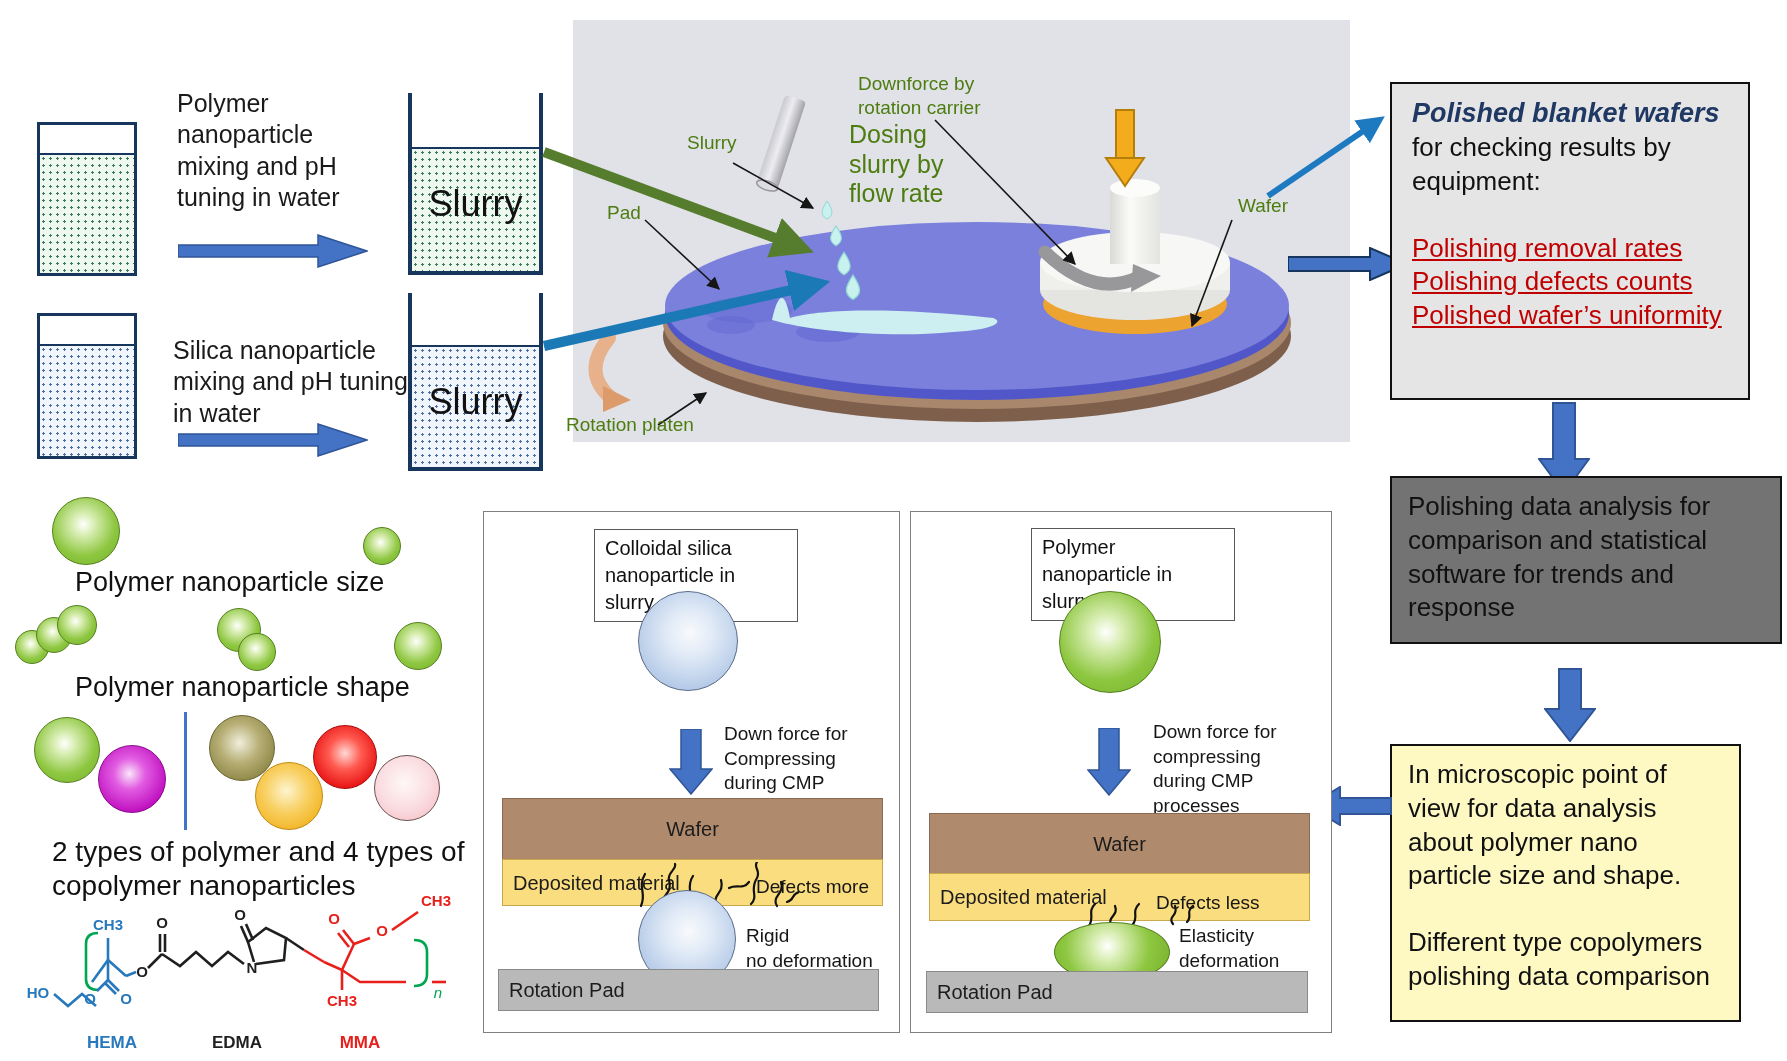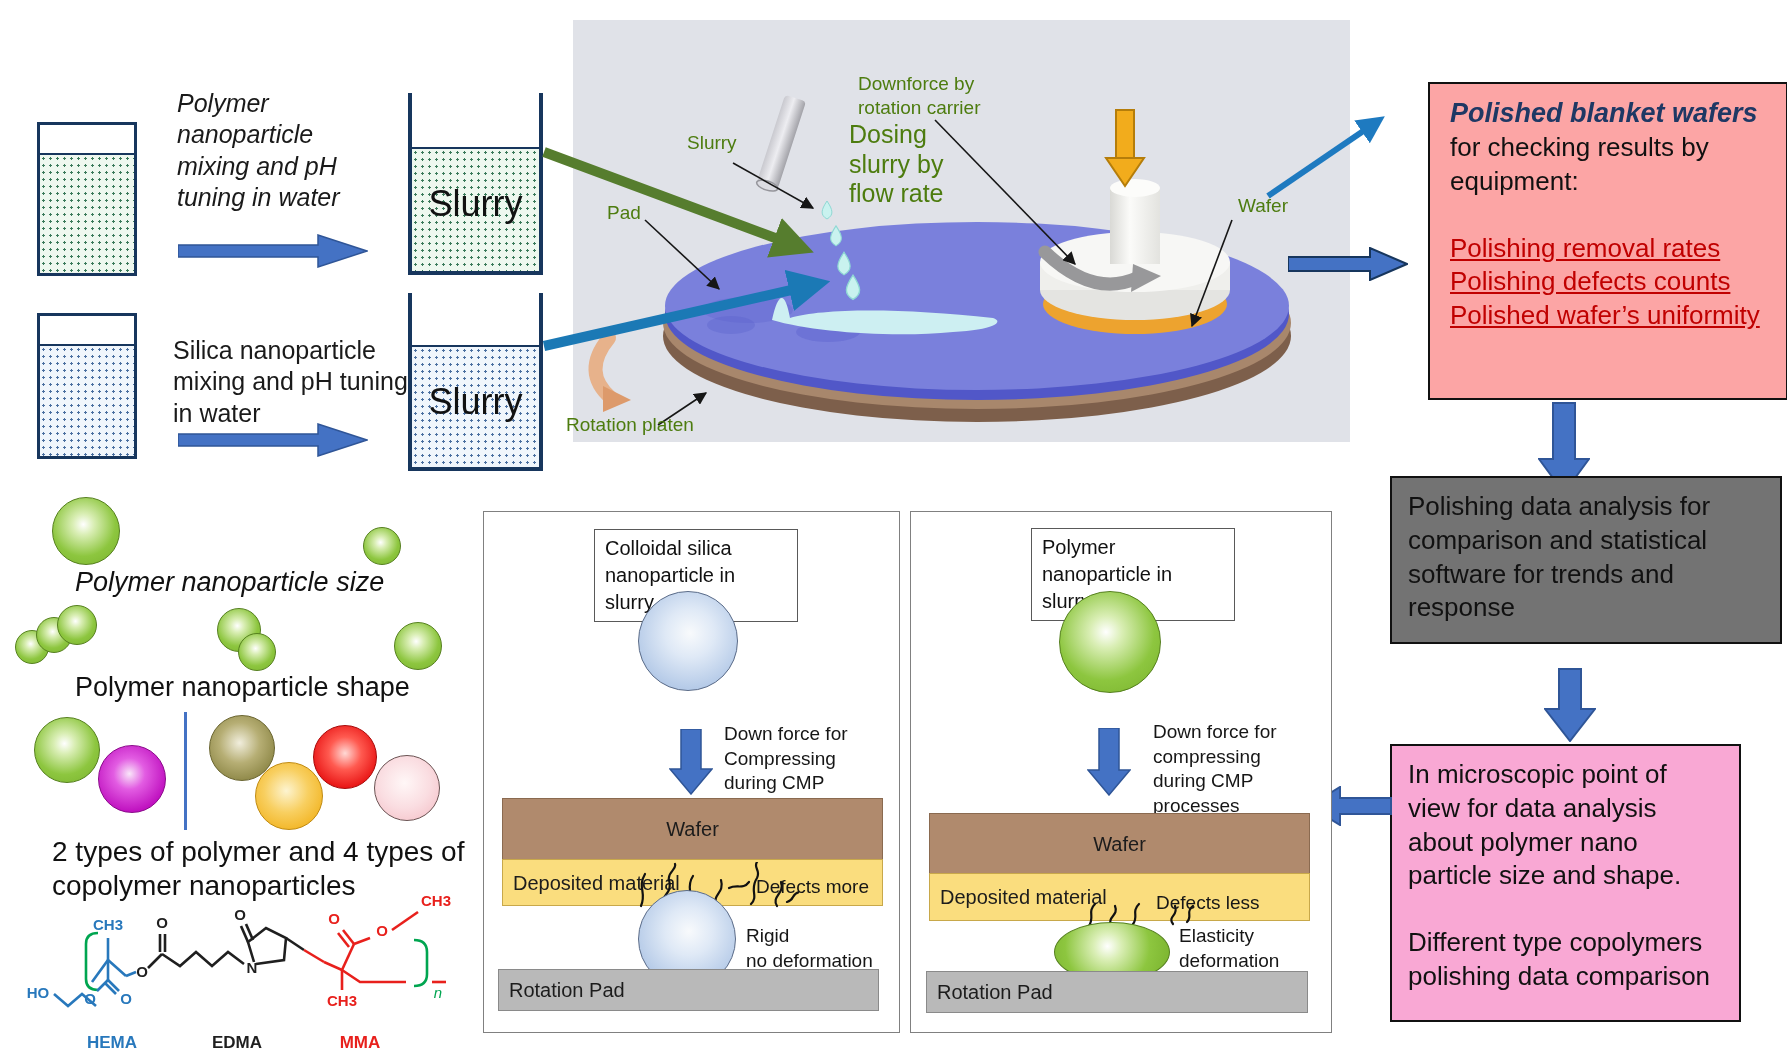--- a/index.html
+++ b/index.html
@@ -47,21 +47,21 @@
   svg text{font-family:"Liberation Sans",sans-serif;}
 </style>
 </head>
 <body>
 
 <div class="canvas">
 
   <div class="beaker" style="left:37px;top:122px;width:94px;height:148px;">
     <div class="fill dots-green" style="height:118px;border-top:2px solid #17365d;"></div>
   </div>
-  <div class="txt" style="left:177px;top:88px;width:190px;font-size:25px;font-style:italic;">Polymer nanoparticle mixing and pH tuning in water</div>
+  <div class="txt" style="left:177px;top:88px;width:190px;font-size:25px;">Polymer nanoparticle mixing and pH tuning in water</div>
   <svg class="abs" style="left:178px;top:234px;" width="190" height="34" viewBox="0 0 190 34">
     <polygon points="0,11 140,11 140,1 189,17 140,33 140,23 0,23" fill="#4472c4" stroke="#2f5597" stroke-width="1.5"></polygon>
   </svg>
   <div class="tank" style="left:408px;top:93px;width:127px;height:178px;">
     <div class="fill dots-green" style="height:122px;border-top:2px solid #17365d;"></div>
     <div class="tank-label" style="top:90px;">Slurry</div>
   </div>
 
   <div class="beaker" style="left:37px;top:313px;width:94px;height:140px;">
     <div class="fill dots-blue" style="height:110px;border-top:2px solid #17365d;"></div>
@@ -171,54 +171,54 @@
         <marker id="mLtBlue" viewBox="0 0 10 10" refX="7" refY="5" markerWidth="4.6" markerHeight="4.6" orient="auto">
           <path d="M0,0L10,5L0,10z" fill="#1e7ac0"></path>
         </marker>
       </defs>
     <line x1="8" y1="91" x2="118" y2="16" stroke="#1e7ac0" stroke-width="6" marker-end="url(#mLtBlue)"></line>
   </svg>
   <svg class="abs" style="left:1288px;top:247px;" width="120" height="34" viewBox="0 0 120 34">
     <polygon points="0,10 82,10 82,1 119,17 82,33 82,24 0,24" fill="#4472c4" stroke="#17365d" stroke-width="2"></polygon>
   </svg>
 
-  <div class="rbox" style="left:1428px;top:82px;width:320px;height:290px;background:#fca5a5;padding-left:20px;">
+  <div class="rbox" style="left:1390px;top:82px;width:320px;height:290px;background:#e5e5e5;padding-left:20px;">
     <div class="heading">Polished blanket wafers</div>
     <div>for checking results by equipment:</div>
     <div class="spacer"></div>
     <div class="red">Polishing removal rates</div>
     <div class="red">Polishing defects counts</div>
     <div class="red">Polished wafer’s uniformity</div>
   </div>
 
   <svg class="abs" style="left:1538px;top:402px;" width="52" height="92" viewBox="0 0 52 92">
     <polygon points="15,1 37,1 37,57 51,57 26,91 1,57 15,57" fill="#4472c4" stroke="#2f5597" stroke-width="2"></polygon>
   </svg>
 
   <div class="rbox" style="left:1390px;top:476px;width:356px;height:140px;background:#737373;">
     <div>Polishing data analysis for comparison and statistical software for trends and response</div>
   </div>
 
   <svg class="abs" style="left:1544px;top:668px;" width="52" height="74" viewBox="0 0 52 74">
     <polygon points="15,1 37,1 37,41 51,41 26,73 1,41 15,41" fill="#4472c4" stroke="#2f5597" stroke-width="2"></polygon>
   </svg>
 
-  <div class="rbox" style="left:1390px;top:744px;width:315px;height:250px;background:#f9a8d4;">
+  <div class="rbox" style="left:1390px;top:744px;width:315px;height:250px;background:#fef9c3;">
     <div>In microscopic point of view for data analysis about polymer nano particle size and shape.</div>
     <div class="spacer"></div>
     <div>Different type copolymers polishing data comparison</div>
   </div>
 
   <svg class="abs" style="left:1308px;top:786px;" width="84" height="40" viewBox="0 0 84 40">
     <polygon points="83,12 32,12 32,1 1,20 32,39 32,28 83,28" fill="#4472c4" stroke="#2f5597" stroke-width="2"></polygon>
   </svg>
 
   <div class="np np-green" style="left:52px;top:497px;width:66px;height:66px;"></div>
   <div class="np np-green" style="left:363px;top:527px;width:36px;height:36px;"></div>
-  <div class="biglabel" style="left:75px;top:567px;font-style:italic;">Polymer nanoparticle size</div>
+  <div class="biglabel" style="left:75px;top:567px;">Polymer nanoparticle size</div>
 
   <div class="np np-green" style="left:15px;top:630px;width:32px;height:32px;"></div>
   <div class="np np-green" style="left:36px;top:617px;width:34px;height:34px;"></div>
   <div class="np np-green" style="left:57px;top:605px;width:38px;height:38px;"></div>
   <div class="np np-green" style="left:217px;top:608px;width:42px;height:42px;"></div>
   <div class="np np-green" style="left:238px;top:633px;width:36px;height:36px;"></div>
   <div class="np np-green" style="left:394px;top:622px;width:46px;height:46px;"></div>
   <div class="biglabel" style="left:75px;top:672px;">Polymer nanoparticle shape</div>
 
   <div class="np np-green" style="left:34px;top:717px;width:64px;height:64px;"></div>

